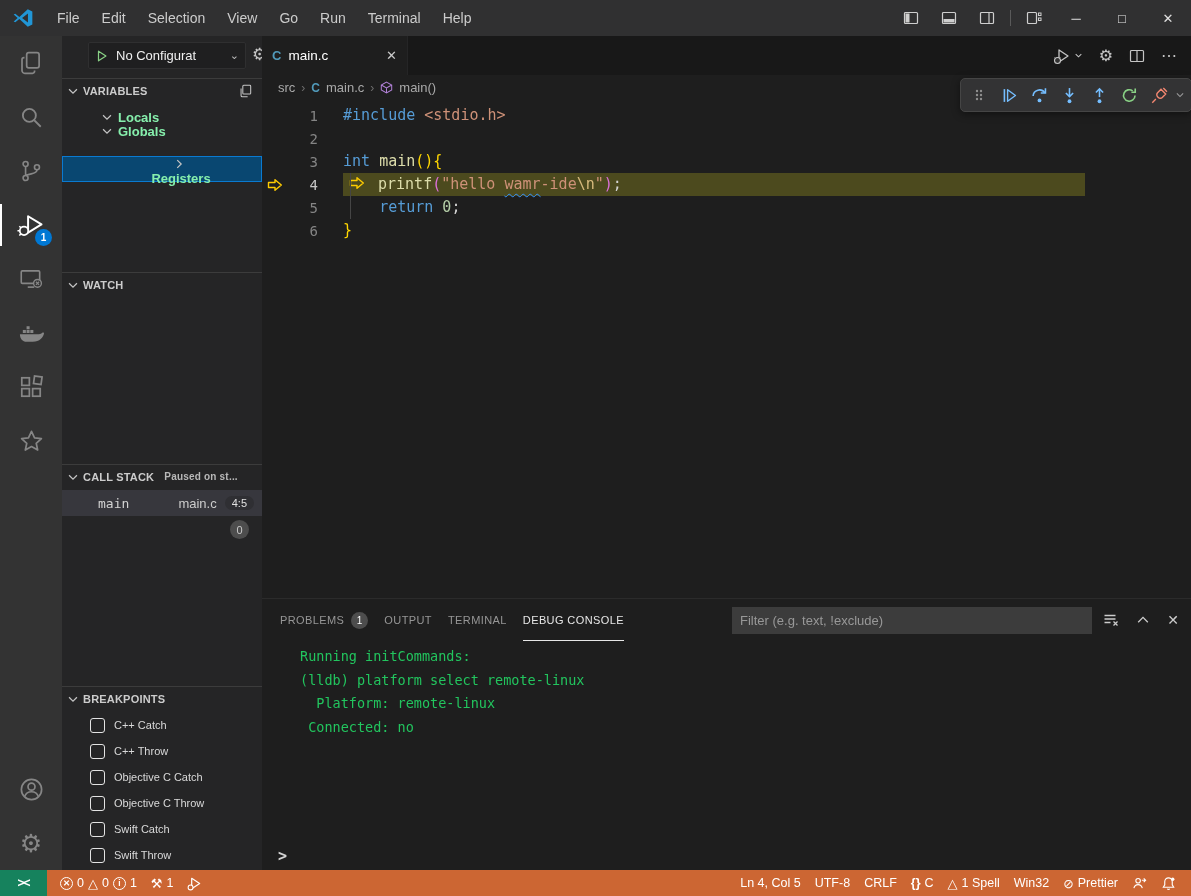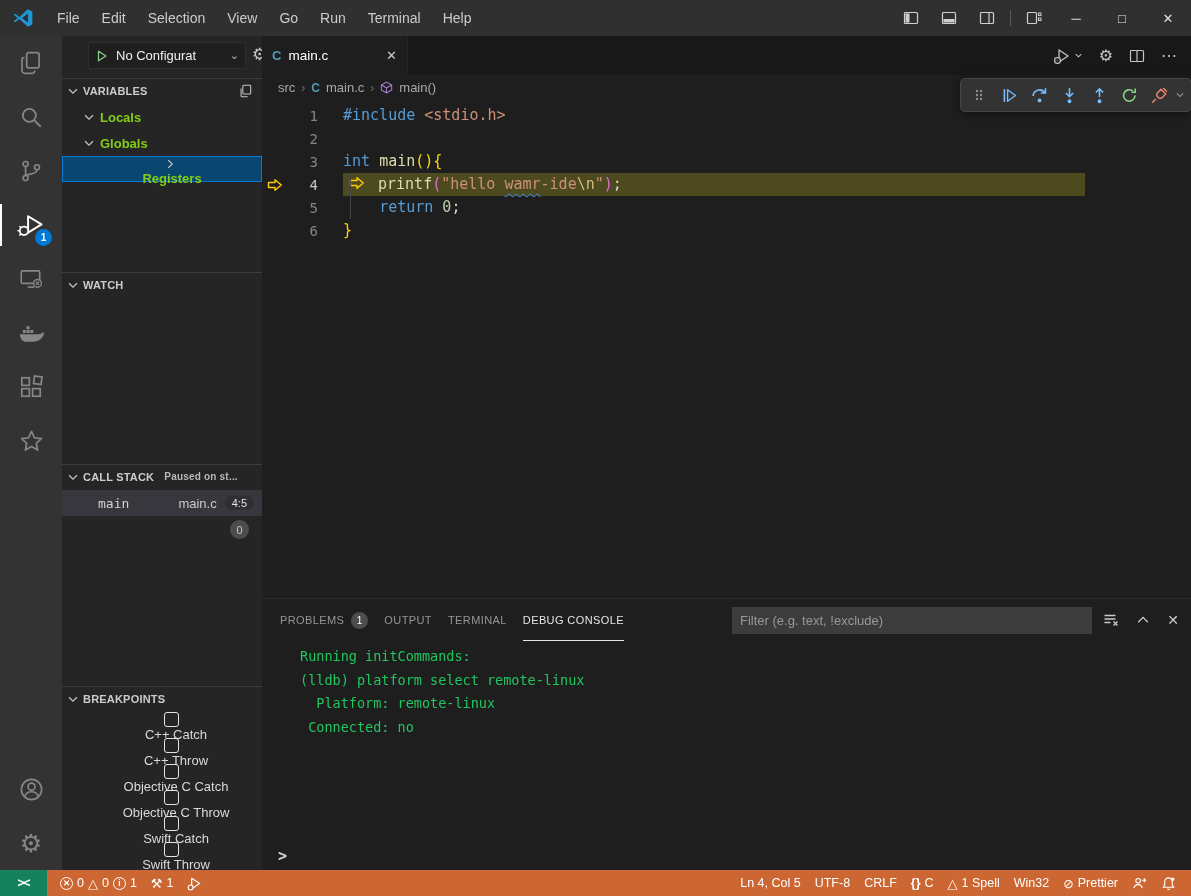--- a/index.html
+++ b/index.html
@@ -47,34 +47,34 @@
   .section-header { position:absolute; left:0; width:200px; height:24px; display:flex; align-items:center;
                     font-size:11px; font-weight:700; color:#cccccc; border-top:1px solid #3c3c3c;
                     padding-left:4px; letter-spacing:.2px; }
   .section-header .twisty { margin-right:3px; }
   .twisty { width:14px; height:14px; flex:none; color:#c5c5c5; }
   .twisty svg { display:block; }
   .hdr-status { font-size:10px; font-weight:700; color:#b8b8b8; margin-left:10px; }
   .hdr-action { margin-left:auto; margin-right:10px; color:#c5c5c5; }
 
   .tree-row { position:absolute; left:0; width:200px; height:26px; display:flex; align-items:center;
-              padding-left:20px; font-size:13px; font-weight:700; color:#84cc16; }
+              padding-left:38px; font-size:13px; font-weight:700; color:#86efac; }
   .tree-row.selected { background:#094771; border:1px solid #0a7ad1; }
   .tree-row .twisty { margin-right:4px; }
 
   .frame-row { position:absolute; left:0; width:200px; height:26px; background:#37373d; display:flex;
                align-items:center; padding:0 8px 0 36px; font-size:13px; color:#d4d4d4; }
   .frame-func { font-family:"DejaVu Sans Mono", monospace; font-size:13px; }
   .frame-file { margin-left:auto; color:#cccccc; }
   .frame-pos { margin-left:8px; background:#2f2f33; border-radius:9px; padding:1px 7px; font-size:11px; color:#e0e0e0; }
   .zero-badge { position:absolute; left:168px; width:19px; height:19px; border-radius:50%; background:#4d4d4d;
                 color:#c9c9c9; font-size:11px; display:flex; align-items:center; justify-content:center; }
 
   .bp-row { position:absolute; left:0; width:200px; height:26px; display:flex; align-items:center;
-            padding-left:28px; font-size:13px; color:#d9d9d9; font-weight:400;flex-direction:column; }
+            padding-left:28px; font-size:11px; color:#d9d9d9; font-weight:400; }
   .bp-check { width:15px; height:15px; border:1.6px solid #e3e3e3; border-radius:3px; margin-right:9px;
               background:transparent; flex:none; }
 
   
   .main { position:absolute; left:262px; top:36px; width:929px; height:834px; background:#1e1e1e; }
 
   .tabbar { position:absolute; left:0; top:0; width:929px; height:39px; background:#181818; display:flex; }
   .tab { width:146px; height:39px; background:#1e1e1e; display:flex; align-items:center; padding:0 10px;
          gap:7px; border-right:1px solid #252526; }
   .tab-lang { color:#519aba; font-weight:700; font-size:13px; }
@@ -314,21 +314,21 @@
     </div>
     <div id="variables-rows">
         <div class="tree-row" style="top: 68px;">
           <span class="twisty">
             <svg width="14" height="14" viewBox="0 0 16 16">
               <path d="M3.5 6l4.5 4.5L12.5 6" fill="none" stroke="#c5c5c5" stroke-width="1.4"></path>
             </svg>
           </span>
           <span>Locals</span>
         </div>
-        <div class="tree-row" style="top: 94px;">
+        <div class="tree-row" style="top: 82px;">
           <span class="twisty">
             <svg width="14" height="14" viewBox="0 0 16 16">
               <path d="M3.5 6l4.5 4.5L12.5 6" fill="none" stroke="#c5c5c5" stroke-width="1.4"></path>
             </svg>
           </span>
           <span>Globals</span>
         </div>
         <div class="tree-row selected" style="top: 120px; flex-direction: column;">
           <span class="twisty">
             <svg width="14" height="14" viewBox="0 0 16 16">

